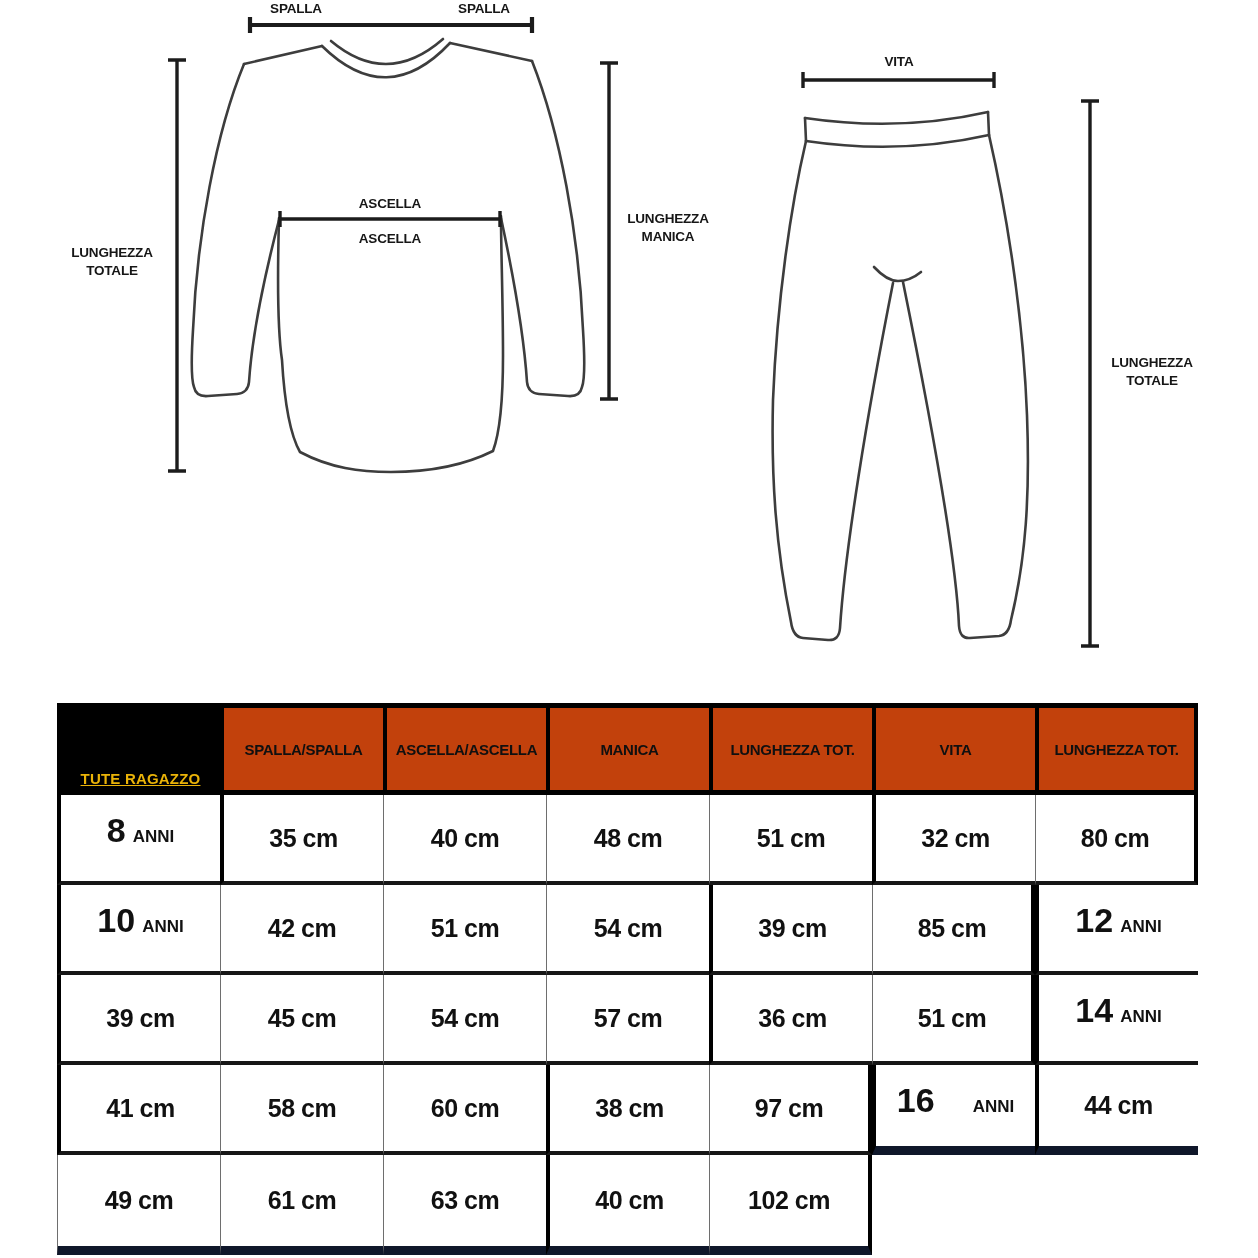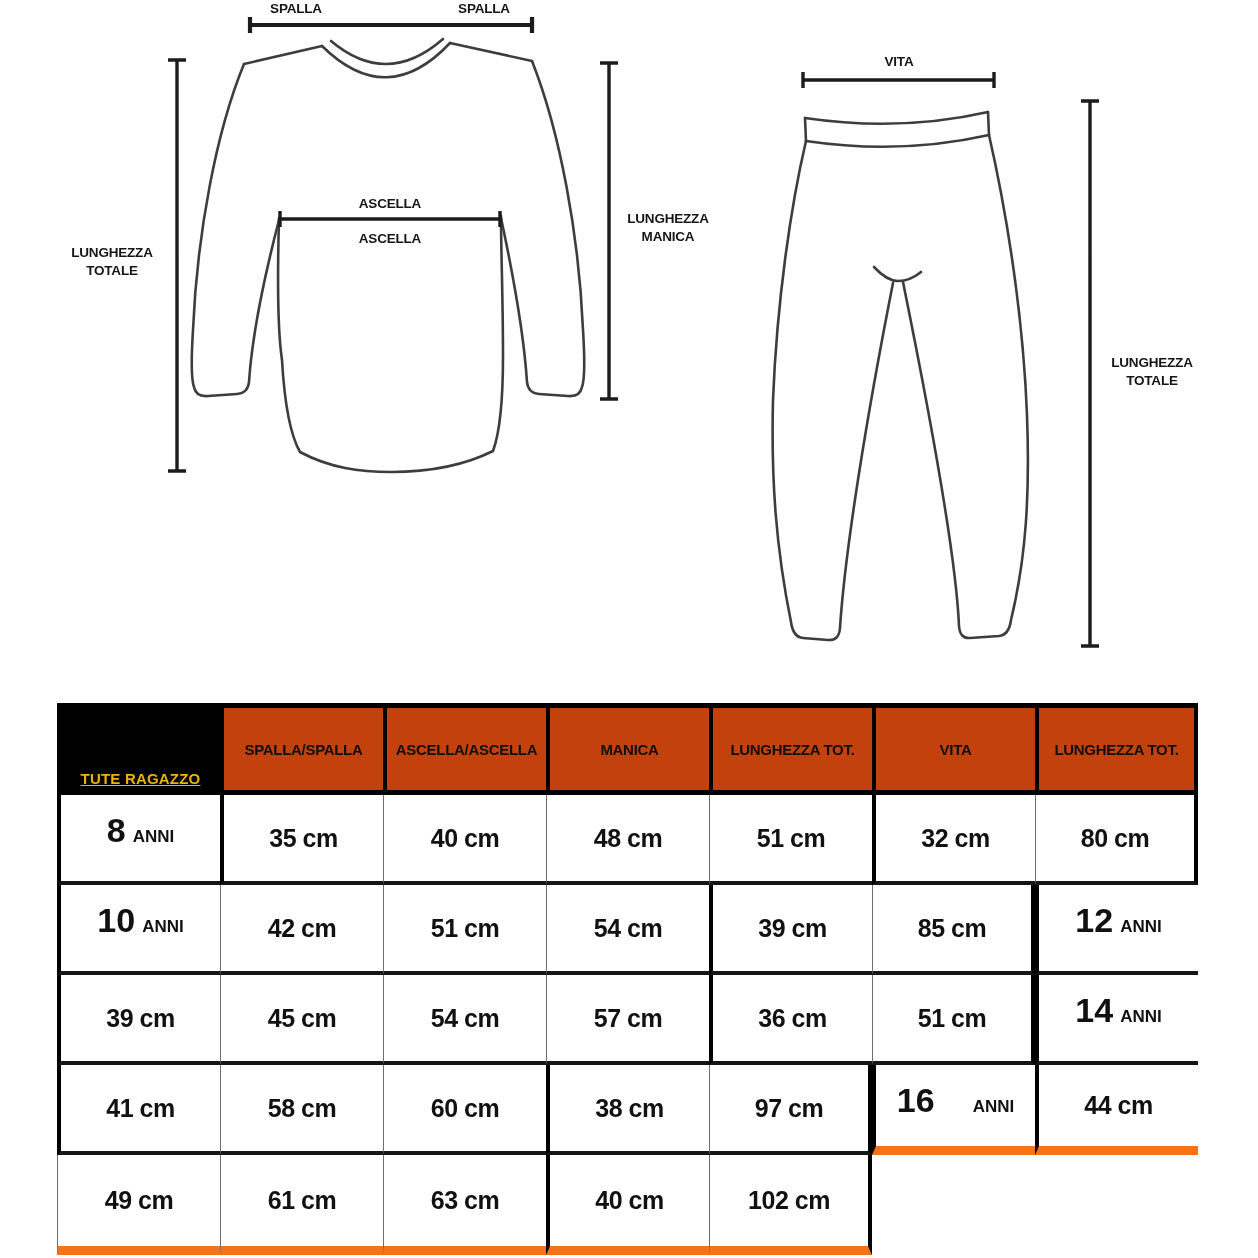--- a/index.html
+++ b/index.html
@@ -34,21 +34,21 @@
     background:#000;color:#eab308;flex-direction:column;justify-content:flex-end;
     padding-bottom:3px;letter-spacing:0.2px;text-decoration:underline;
   }
   .rt{border-right:4px solid #000;}
   .dcell{
     border-bottom:4px solid #161616;border-left:1px solid #6e6e6e;
     display:flex;align-items:center;justify-content:center;
     font-weight:700;font-size:25px;color:#111;background:#fff;letter-spacing:-0.5px;
   }
   .dcell.bl-thick{border-left:4px solid #000;}
-  .dcell.lastrow{border-bottom:9px solid #f97316;gap:38px;}
+  .dcell.lastrow{border-bottom:9px solid #0f172a;gap:38px;}
   .sizecell{gap:7px;align-items:baseline;padding-top:18px;letter-spacing:0;}
   .sizecell .num{font-size:34px;line-height:1;}
   .sizecell .unit{font-size:17px;line-height:1;}
 </style>
 </head>
 <body>
 
 <div id="canvas">
 
   <svg id="diagram" width="1258" height="695" viewBox="0 0 1258 695">

